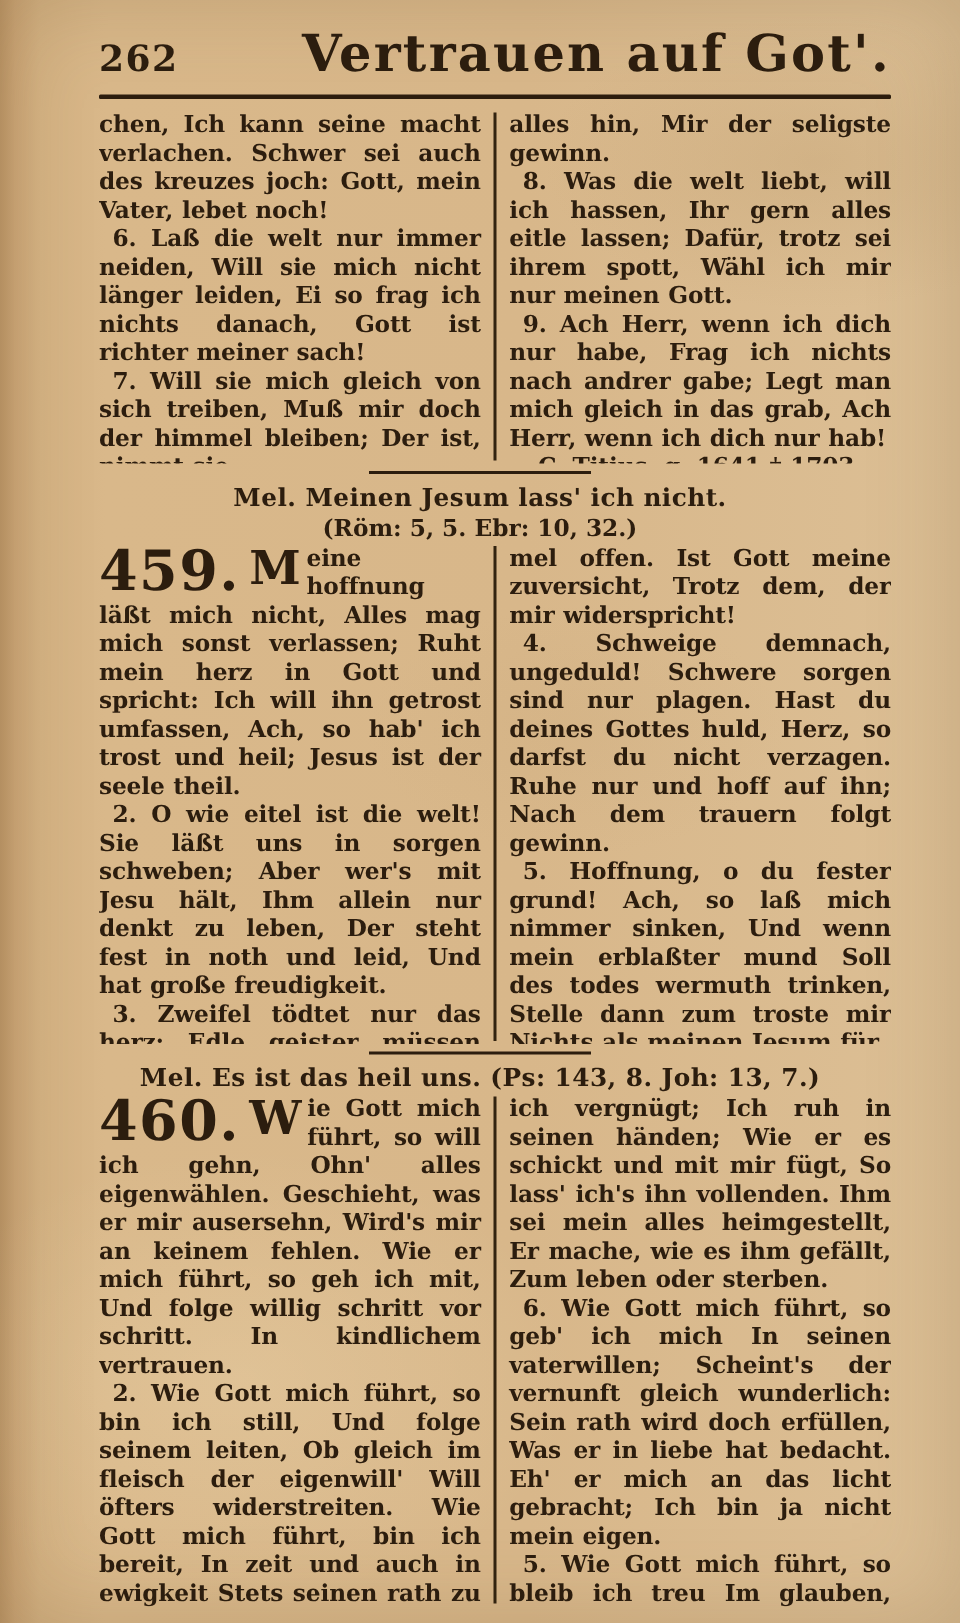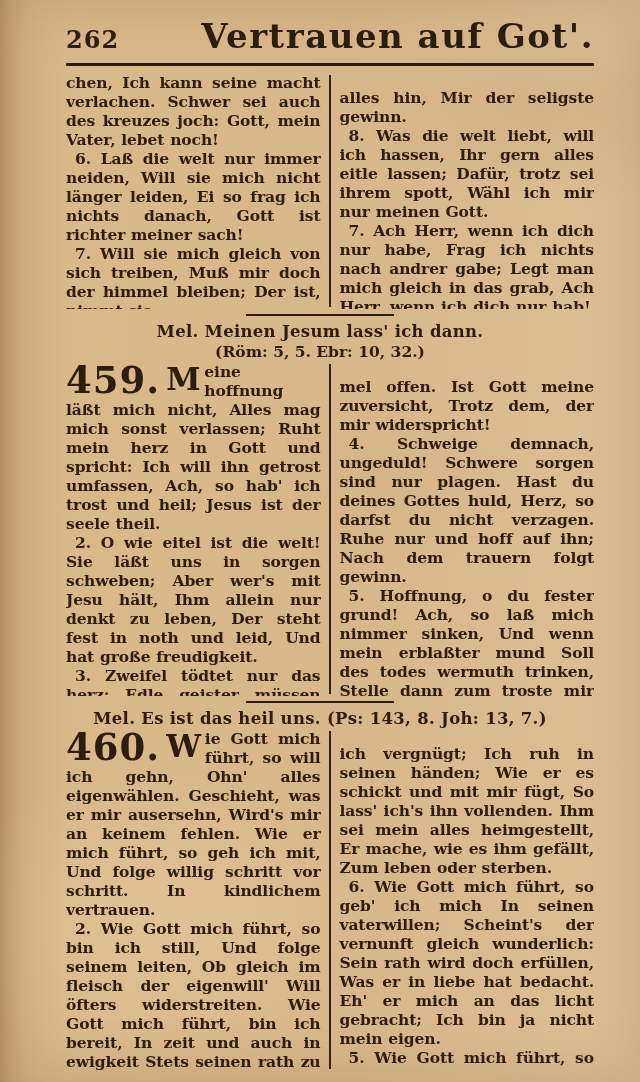--- a/index.html
+++ b/index.html
@@ -17,21 +17,21 @@
       linear-gradient(90deg, #bd9768 0px, #cca677 10px, #d4b283 26px, #d9b88a 70px, #d8b78a 55%, #dcbf95 100%);
     box-shadow: inset 0 0 60px rgba(120,90,50,0.25);
   }
   .header{display:flex;align-items:baseline;padding:16px 46px 0 66px;}
   .pageno{font-size:24px;letter-spacing:1px;}
   .title{flex:1;text-align:right;font-size:34px;letter-spacing:1.5px;}
   .hrule{margin:7px 46px 7px 66px;height:3px;background:#2c1d0e;border-radius:1px;}
   .section{display:flex;margin:0 46px 0 66px;overflow:hidden;}
   .col{width:50%;text-align:justify;}
   .col.left{padding-right:8px;}
-  .col.right{padding-left:9px;margin-top:15px;}
+  .col.right{padding-left:9px;}
   .vdivider{width:2px;background:#32230f;flex:none;align-self:stretch;margin:2px 0;}
   p{margin:0;font-size:15.5px;line-height:19px;word-spacing:0.5px;letter-spacing:-0.1px;}
   p.verse{text-indent:9px;}
   p.attribution{text-align:center;text-indent:0;}
   .hymn-no{float:left;font-size:37px;line-height:33px;margin:2px 6px 0 0;letter-spacing:1px;}
   .dropcap{float:left;font-size:31px;line-height:30px;margin:2px 4px 0 0;}
   .melblock{text-align:center;}
   .shortrule{width:148px;height:2px;background:#2c1d0e;margin:5px auto 5px;}
   .melline{font-size:16.5px;line-height:21px;letter-spacing:0.3px;}
   .refline{font-size:15.5px;line-height:20px;}
@@ -50,28 +50,28 @@
   <div class="section" style="height:236px">
     <div class="col left">
       <p>chen, Ich kann seine macht verlachen. Schwer sei auch des kreuzes joch: Gott, mein Vater, lebet noch!</p>
       <p class="verse">6. Laß die welt nur immer neiden, Will sie mich nicht länger leiden, Ei so frag ich nichts danach, Gott ist richter meiner sach!</p>
       <p class="verse">7. Will sie mich gleich von sich treiben, Muß mir doch der himmel bleiben; Der ist, nimmt sie</p>
     </div>
     <div class="vdivider"></div>
     <div class="col right">
       <p>alles hin, Mir der seligste gewinn.</p>
       <p class="verse">8. Was die welt liebt, will ich hassen, Ihr gern alles eitle lassen; Dafür, trotz sei ihrem spott, Wähl ich mir nur meinen Gott.</p>
-      <p class="verse">7. Ach Herr, wenn ich dich nur habe, Frag ich nichts nach andrer gabe; Legt man mich gleich in das grab, Ach Herr, wenn ich dich nur hab!</p>
+      <p class="verse">9. Ach Herr, wenn ich dich nur habe, Frag ich nichts nach andrer gabe; Legt man mich gleich in das grab, Ach Herr, wenn ich dich nur hab!</p>
       <p class="attribution">C. Titius, g. 1641 † 1703.</p>
     </div>
   </div>
 
   <div class="melblock">
     <div class="shortrule"></div>
-    <div class="melline">Mel. Meinen Jesum lass' ich dann.</div>
+    <div class="melline">Mel. Meinen Jesum lass' ich nicht.</div>
     <div class="refline">(Röm: 5, 5. Ebr: 10, 32.)</div>
   </div>
 
   <div class="section" style="height:334px">
     <div class="col left">
       <p><span class="hymn-no">459.</span><span class="dropcap">M</span><span>eine hoffnung läßt mich nicht, Alles mag mich sonst verlassen; Ruht mein herz in Gott und spricht: Ich will ihn getrost umfassen, Ach, so hab' ich trost und heil; Jesus ist der seele theil.</span></p>
       <p class="verse">2. O wie eitel ist die welt! Sie läßt uns in sorgen schweben; Aber wer's mit Jesu hält, Ihm allein nur denkt zu leben, Der steht fest in noth und leid, Und hat große freudigkeit.</p>
       <p class="verse">3. Zweifel tödtet nur das herz; Edle geister müssen hoffen. Der mich schlägt mit angst und schmerz, Läßt mir auch den him-</p>
     </div>
     <div class="vdivider"></div>

